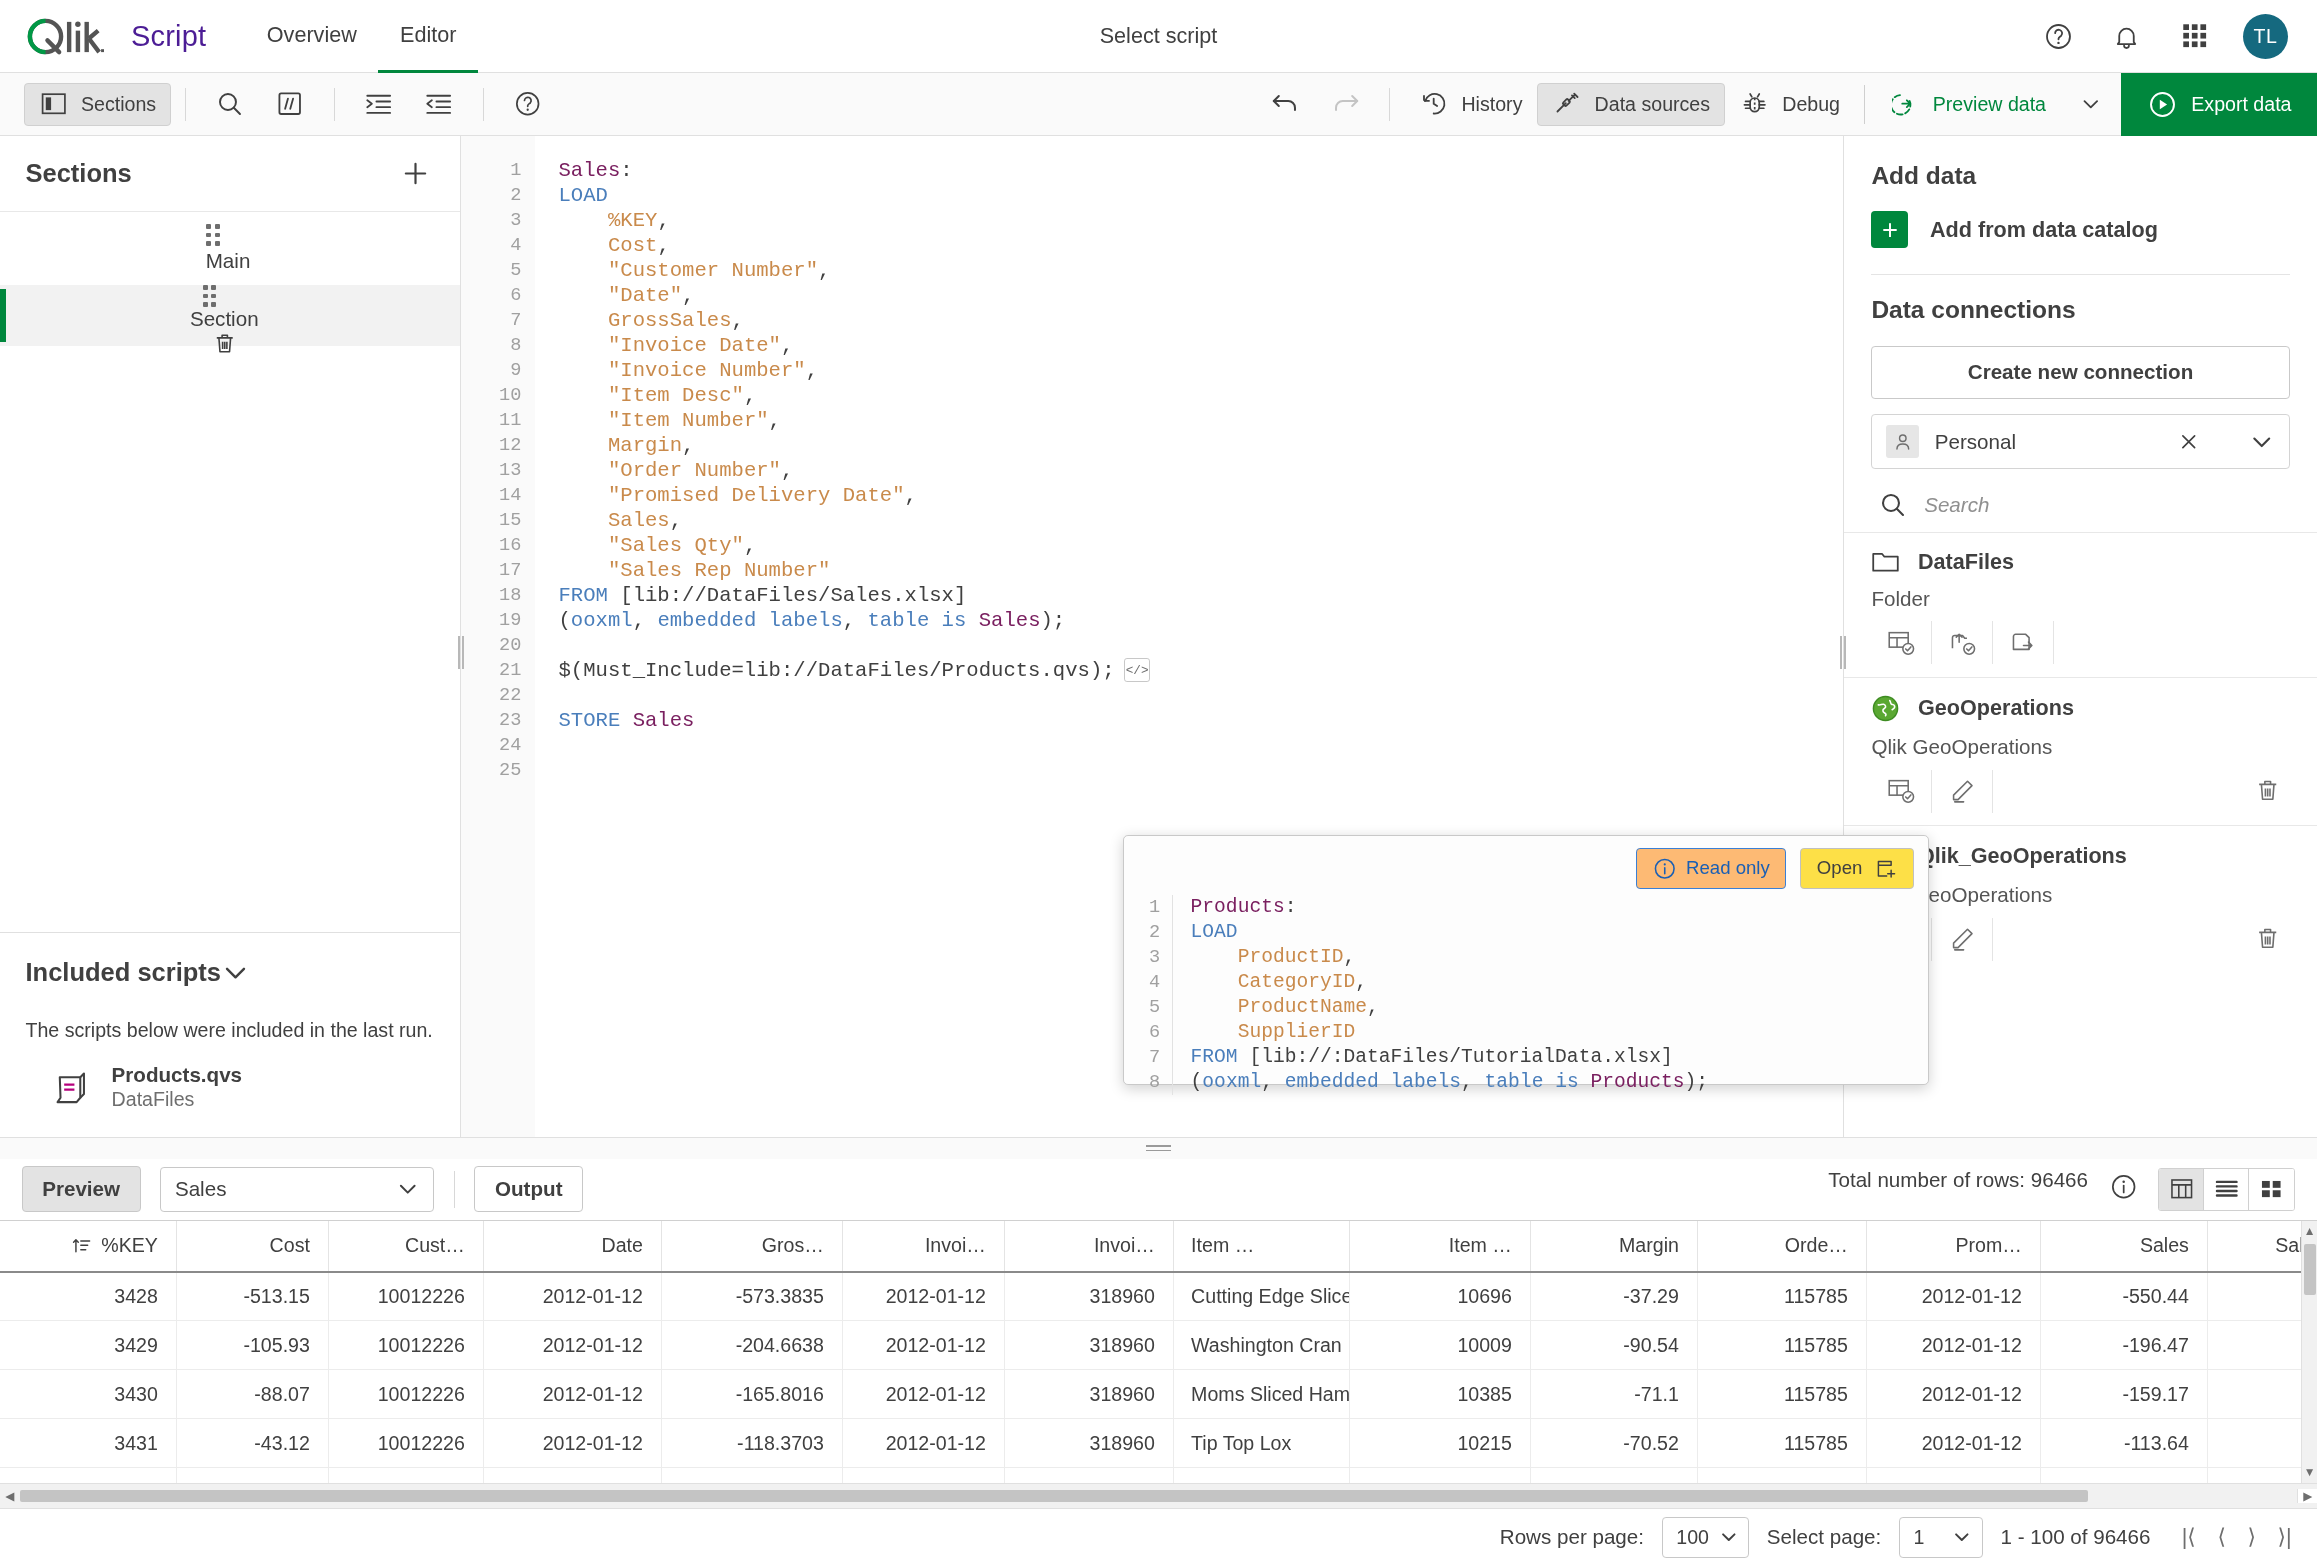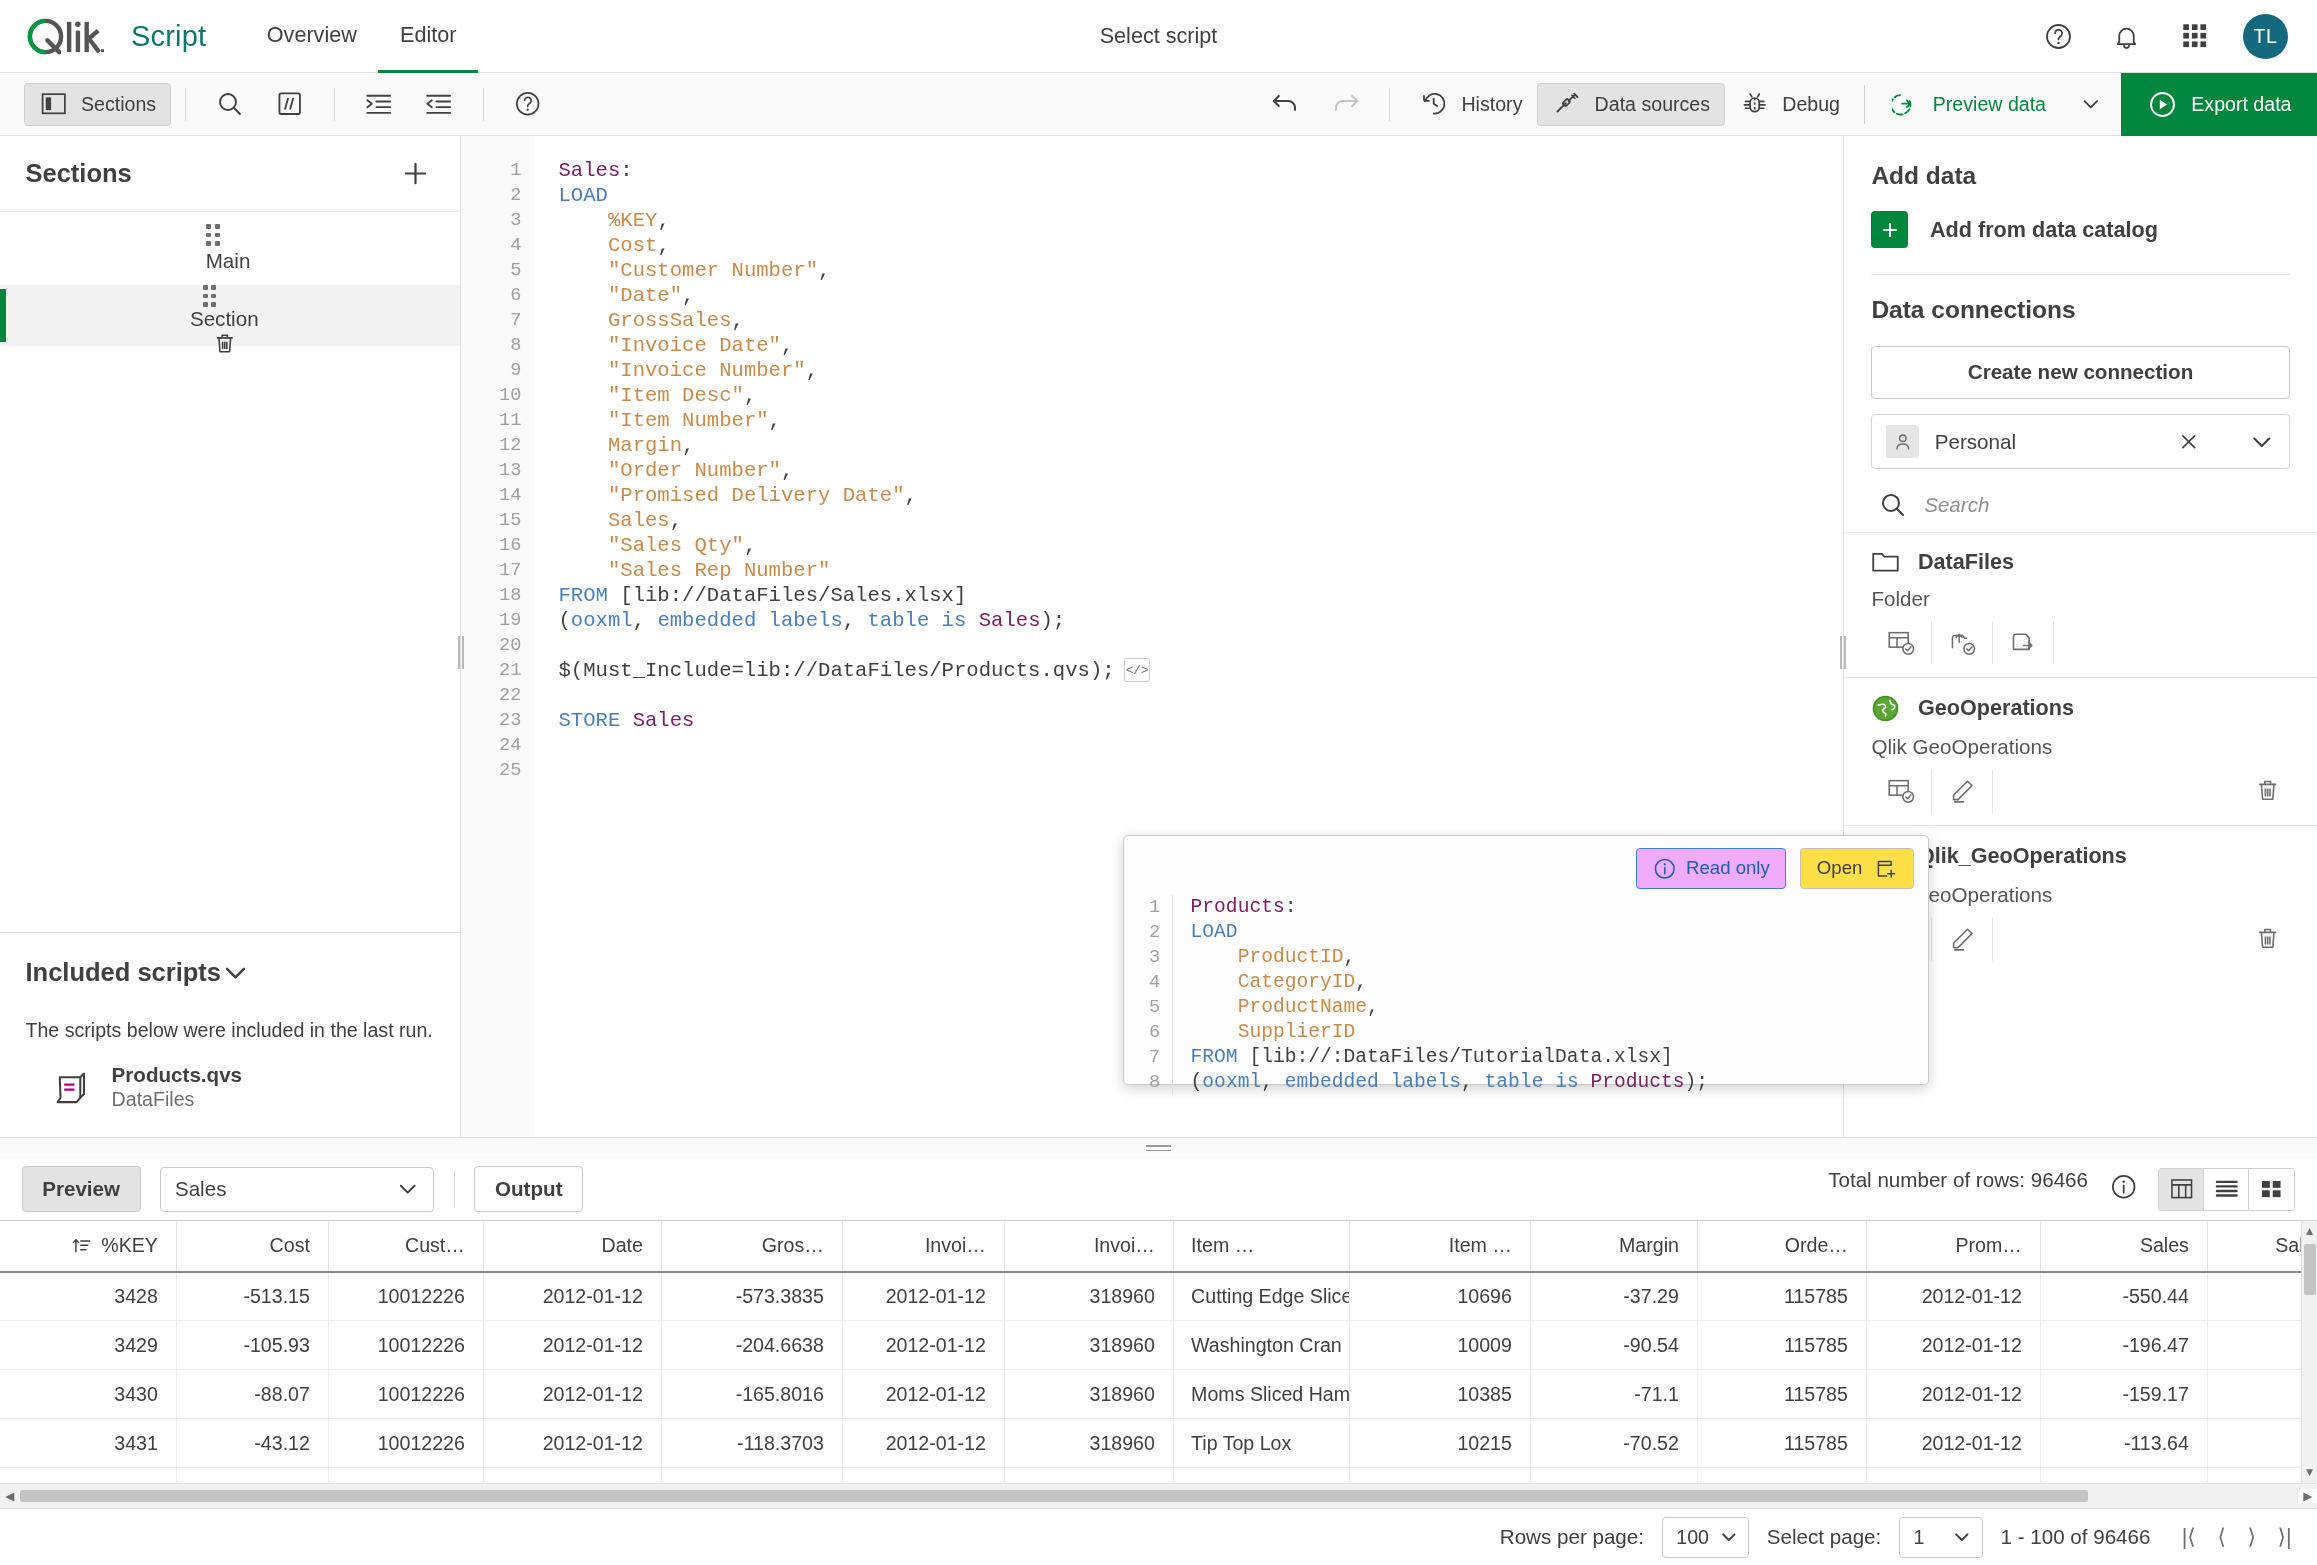--- a/index.html
+++ b/index.html
@@ -10,21 +10,21 @@
     color: #404040;
     background: #ffffff;
   }
   .app { width:2317px; height:1565px; display:flex; flex-direction:column; }
 
   
   .topbar { height:73px; flex:0 0 73px; background:#fff; display:flex; align-items:center;
             border-bottom:1px solid #e0e0e0; position:relative; }
   .logo { margin-left:25.5px; display:flex; align-items:flex-end; }
   .logo svg { display:block; }
-  .app-title { margin-left:27.4px; font-size:29px; color:#0f766e; letter-spacing:0.2px; }
+  .app-title { margin-left:27.4px; font-size:29px; color:#4c1d95; letter-spacing:0.2px; }
   .nav { display:flex; margin-left:39px; height:73px; align-items:stretch; }
   .nav-item { display:flex; align-items:center; padding:0 21.6px; font-size:21.6px; color:#404040;
               cursor:pointer; border-bottom:3.9px solid transparent; }
   .nav-item.active { border-bottom-color:#00873d; }
   .doc-title { position:absolute; left:0; right:0; text-align:center; font-size:21.6px; color:#404040;
                pointer-events:none; }
   .top-right { margin-left:auto; display:flex; align-items:center; gap:29px; margin-right:29px; }
   .icon-btn { width:39px; height:39px; display:flex; align-items:center; justify-content:center;
               cursor:pointer; color:#404040; }
   .avatar { width:45px; height:45px; border-radius:50%; background:#15697f; color:#fff;
@@ -88,21 +88,21 @@
                 vertical-align:middle; margin-left:9.8px; background:#fff; }
   .split-handle { position:absolute; top:50%; width:5.9px; height:33px; background:transparent;
                   border-left:2px solid #b8b8b8; border-right:2px solid #b8b8b8; }
 
   
   .popup { position:absolute; left:662px; top:699px; width:806px; height:250px; background:#fdfdfd;
            border:1px solid #c9c9c9; border-radius:4.9px; box-shadow:0 3.9px 13.7px rgba(0,0,0,.18);
            display:flex; flex-direction:column; z-index:30; }
   .popup-actions { display:flex; justify-content:flex-end; gap:13.7px; padding:11.8px 13.7px 0 0; }
   .readonly-pill { display:flex; align-items:center; gap:9.8px; padding:7.8px 15.7px; border:1px solid #3b7fd4;
-                   background:#f0abfc; color:#1a5fb4; border-radius:3.9px; font-size:18.6px;
+                   background:#fdba74; color:#1a5fb4; border-radius:3.9px; font-size:18.6px;
                    font-family:"Liberation Sans",sans-serif; }
   .open-btn { display:flex; align-items:center; gap:11.8px; padding:7.8px 15.7px; border:1px solid #c0c0c0;
               background:#fde047; color:#404040; border-radius:3.9px; font-size:18.6px; cursor:pointer;
               font-family:"Liberation Sans",sans-serif; }
   .popup-code { flex:1; display:flex; font-family:"Liberation Mono", monospace; padding-top:5.9px; }
   .popup-gutter { width:49px; flex:0 0 49px; text-align:right; padding-right:11.8px; color:#a0a0a0;
                   font-size:18.6px; line-height:25px; border-right:1px solid #e2e2e2; }
   .popup-lines { flex:1; padding-left:17.6px; font-size:19.6px; line-height:25px; white-space:pre; }
 
   

